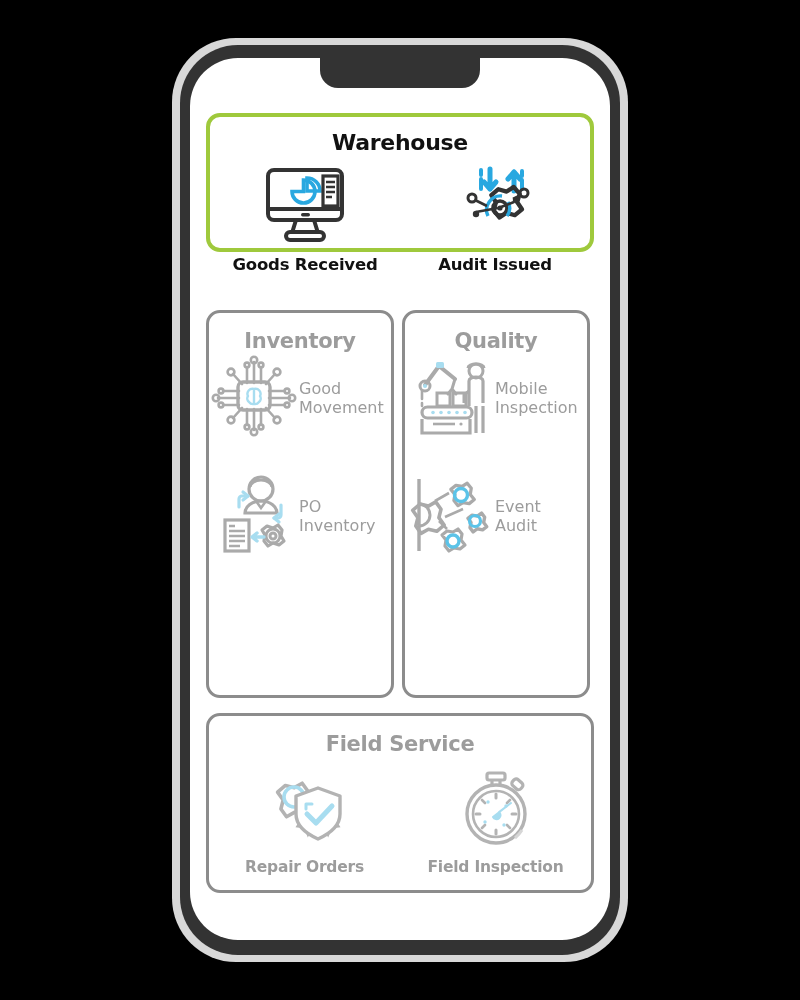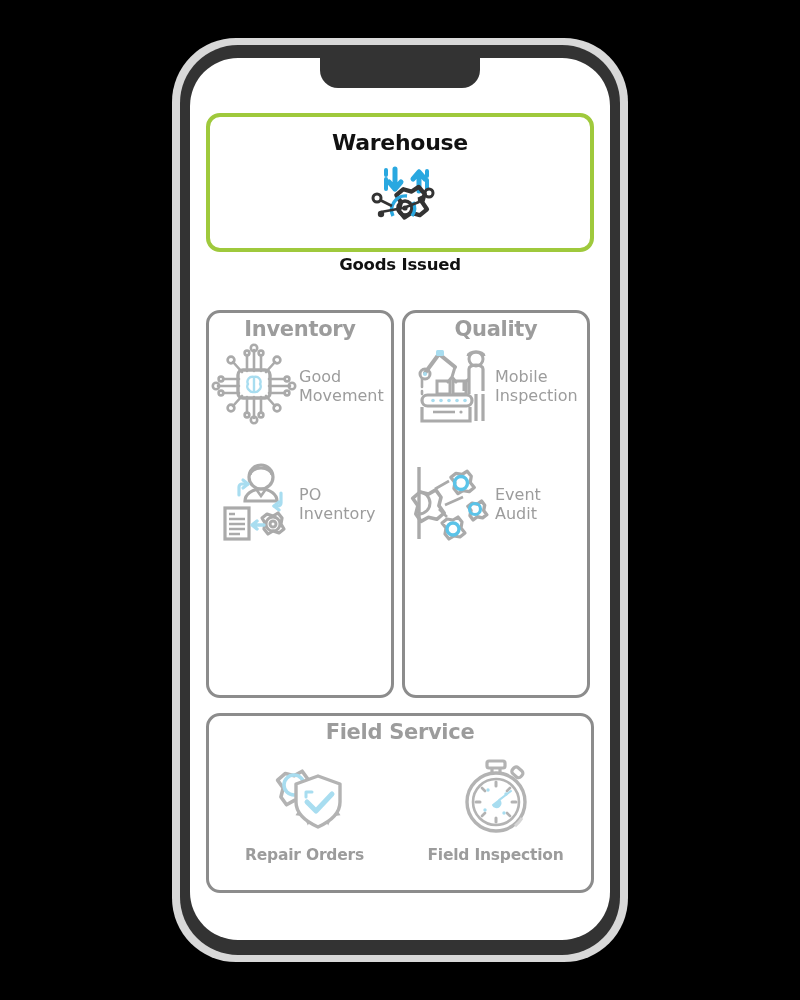--- a/index.html
+++ b/index.html
@@ -95,21 +95,21 @@
     letter-spacing: -0.3px;
   }
   .card.accent .card-title {
     color: #111111;
     font-size: 22px;
     padding-top: 13px;
   }
   .card.muted .card-title {
     color: #9c9c9c;
     font-size: 21px;
-    padding-top: 4px;
+    padding-top: 16px;
   }
 
   .tiles { display: flex; justify-content: space-around; align-items: flex-start; }
 
   .tile {
     display: flex;
     flex-direction: column;
     align-items: center;
     justify-content: flex-start;
     width: 170px;
@@ -162,20 +162,36 @@
   <div class="side-btn" id="btn-volup"></div>
   <div class="side-btn" id="btn-voldown"></div>
   <div class="side-btn" id="btn-power"></div>
 
   <div id="app">
 
     <div class="card accent" id="card-warehouse">
       <div class="card-title">Warehouse</div>
       <div class="tiles dark">
 
+        <div class="tile">
+          <div class="icon-wrap">
+            <svg width="86" height="78" viewBox="0 0 86 78">
+              <rect x="6" y="4" width="74" height="50" rx="6" fill="none" stroke="#333" stroke-width="4"></rect>
+              <line x1="6" y1="43" x2="80" y2="43" stroke="#333" stroke-width="4"></line>
+              <rect x="39" y="47" width="9" height="3.5" rx="1.7" fill="#333"></rect>
+              <path d="M34 54 L30 67 M52 54 L56 67" stroke="#333" stroke-width="4" fill="none"></path>
+              <rect x="24" y="66" width="38" height="8" rx="4" fill="none" stroke="#333" stroke-width="4"></rect>
+              <path d="M30 25.5 a11.5 11.5 0 1 0 11.5 -11.5 v11.5 z" fill="none" stroke="#29a8e0" stroke-width="3.6"></path>
+              <path d="M45 12 a13 13 0 0 1 13 13 h-13 z" fill="none" stroke="#29a8e0" stroke-width="3.6"></path>
+              <rect x="61" y="10" width="15" height="30" fill="none" stroke="#333" stroke-width="3.2"></rect>
+              <path d="M64 16h9 M64 21h9 M64 26h9 M64 31h6" stroke="#333" stroke-width="2.6"></path>
+            </svg>
+          </div>
+          <div class="tile-label">Goods Received</div>
+        </div>
 
         <div class="tile">
           <div class="icon-wrap">
             <svg width="86" height="78" viewBox="0 0 86 78">
               <path d="M29 4v5 M29 13v10" stroke="#29a8e0" stroke-width="4" stroke-linecap="round"></path>
               <path d="M38 3v20 M38 23l-6-7 M38 23l6-7" stroke="#29a8e0" stroke-width="5" fill="none" stroke-linecap="round" stroke-linejoin="round"></path>
               <path d="M62 25V6 M62 6l-6 7 M62 6l6 7" stroke="#29a8e0" stroke-width="5" fill="none" stroke-linecap="round" stroke-linejoin="round"></path>
               <path d="M70 5v5 M70 14v9" stroke="#29a8e0" stroke-width="4" stroke-linecap="round"></path>
               <g fill="none" stroke="#333" stroke-width="3.6" stroke-linejoin="round">
                 <path d="M46 22 l7 2 6-4 5 6 -2 7 4 6 -6 5 -7-2 -6 4 -5-6 2-7 -4-6z" transform="translate(-2,2) scale(1.18) translate(-5,-4)"></path>
@@ -184,21 +200,21 @@
               <circle cx="48" cy="42" r="2.6" fill="#333"></circle>
               <path d="M36 50 a14 14 0 0 1 14 -20" fill="none" stroke="#29a8e0" stroke-width="3.4"></path>
               <path d="M56 36 a13 13 0 0 1 -1 14" fill="none" stroke="#29a8e0" stroke-width="3.4"></path>
               <circle cx="20" cy="32" r="4" fill="none" stroke="#333" stroke-width="3"></circle>
               <circle cx="72" cy="27" r="4" fill="none" stroke="#333" stroke-width="3"></circle>
               <circle cx="24" cy="48" r="3.2" fill="#333"></circle>
               <circle cx="64" cy="34" r="3.2" fill="#333"></circle>
               <path d="M23 34 l12 6 M24 46 l22 -4 M69 29 l-8 4 M62 36 l-13 5" stroke="#333" stroke-width="2.6" fill="none"></path>
             </svg>
           </div>
-          <div class="tile-label">Goods Issued</div>
+          <div class="tile-label">Audit Issued</div>
         </div>
 
       </div>
     </div>
 
     <div class="card muted" id="card-inventory">
       <div class="card-title">Inventory</div>
 
       <div class="stack-tile grey">
         <div class="icon-wrap">

